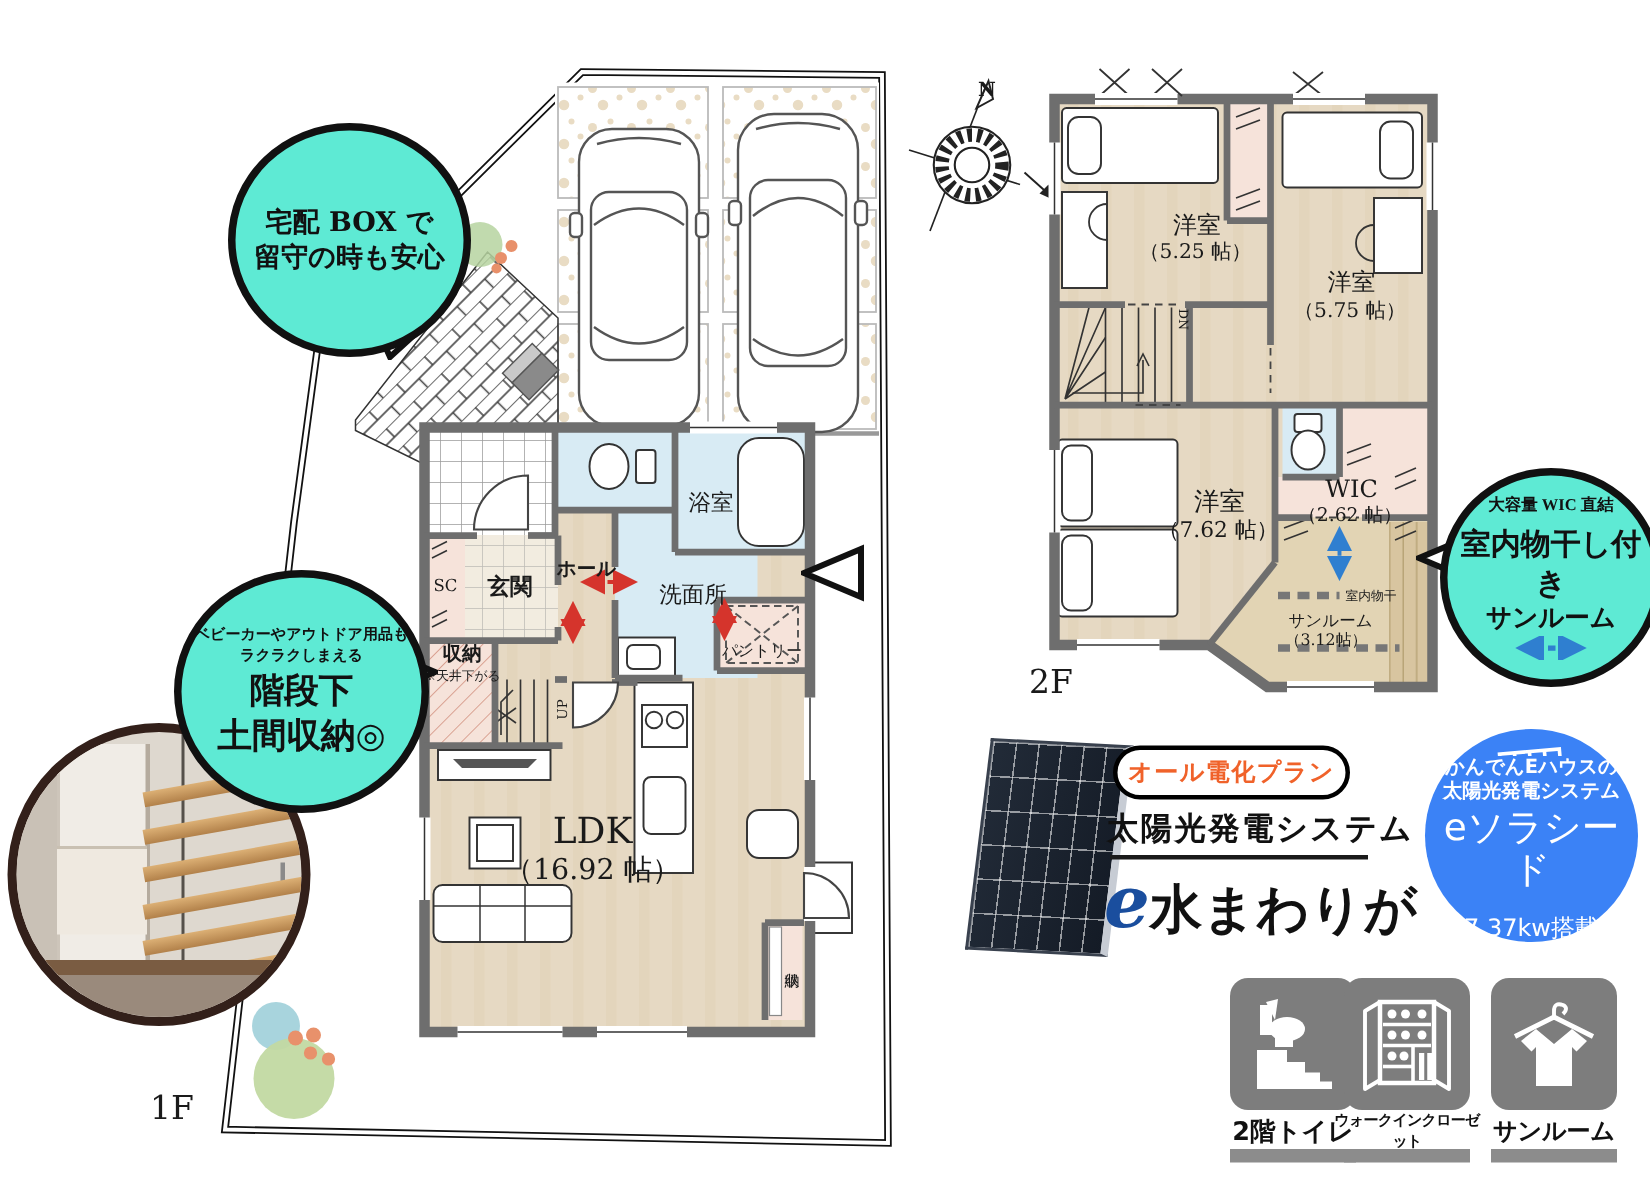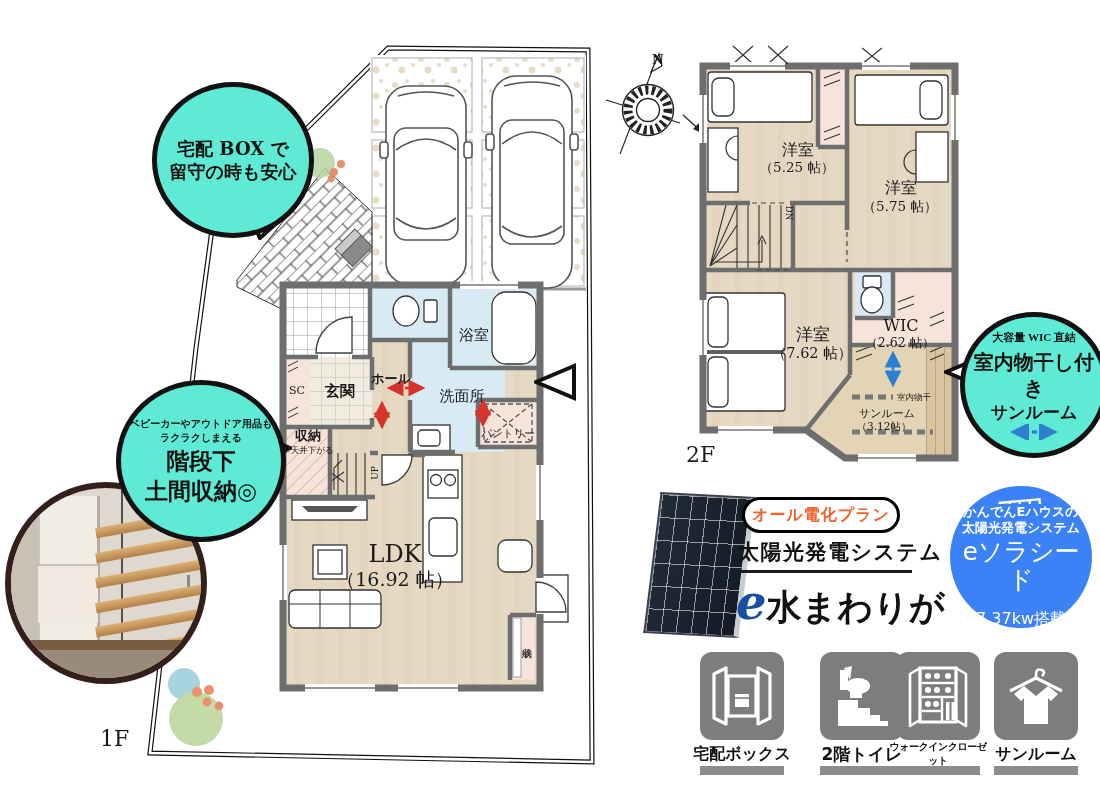--- a/index.html
+++ b/index.html
@@ -524,33 +524,20 @@
       <line x1="10" y1="27" x2="8" y2="35"></line>
           <line x1="42" y1="27" x2="44" y2="35"></line>
     </g>
   </svg>
   <div class="k">かんでんEハウスの</div>
   <div class="k">太陽光発電システム</div>
   <div class="b">eソラシード</div>
   <div class="c">7.37kw搭載</div>
 </div>
 
-<div class="feat" style="left:700px">
-  <div class="box">
-    <svg width="64" height="64" viewBox="0 0 64 64">
-      <polygon points="4,10 16,4 16,60 4,54" fill="none" stroke="#fff" stroke-width="3.2" stroke-linejoin="round"></polygon>
-      <polygon points="60,10 48,4 48,60 60,54" fill="none" stroke="#fff" stroke-width="3.2" stroke-linejoin="round"></polygon>
-      <rect x="18" y="12" width="28" height="40" fill="none" stroke="#fff" stroke-width="3.2"></rect>
-      <rect x="25" y="30" width="14" height="13" fill="#fff"></rect>
-      <line x1="25" y1="34" x2="39" y2="34" stroke="#7d7d7d" stroke-width="1.6"></line>
-    </svg>
-  </div>
-  <div class="lbl" style="font-size:16px">宅配ボックス</div>
-  <div class="bar"></div>
-</div>
 
 <div class="feat" style="left:820px">
   <div class="box">
     <svg width="64" height="64" viewBox="0 0 64 64">
       <rect x="10" y="6" width="8" height="20" fill="#fff"></rect>
       <path d="M14,4 L22,2 L20,16 Z" fill="#fff"></path>
       <ellipse cx="28" cy="22" rx="12" ry="8" fill="#fff"></ellipse>
       <rect x="20" y="26" width="12" height="8" fill="#fff"></rect>
       <path d="M8,36 L28,36 L28,44 L40,44 L40,51 L50,51 L50,57 L58,57 L58,62 L8,62 Z" fill="#fff"></path>
     </svg>

